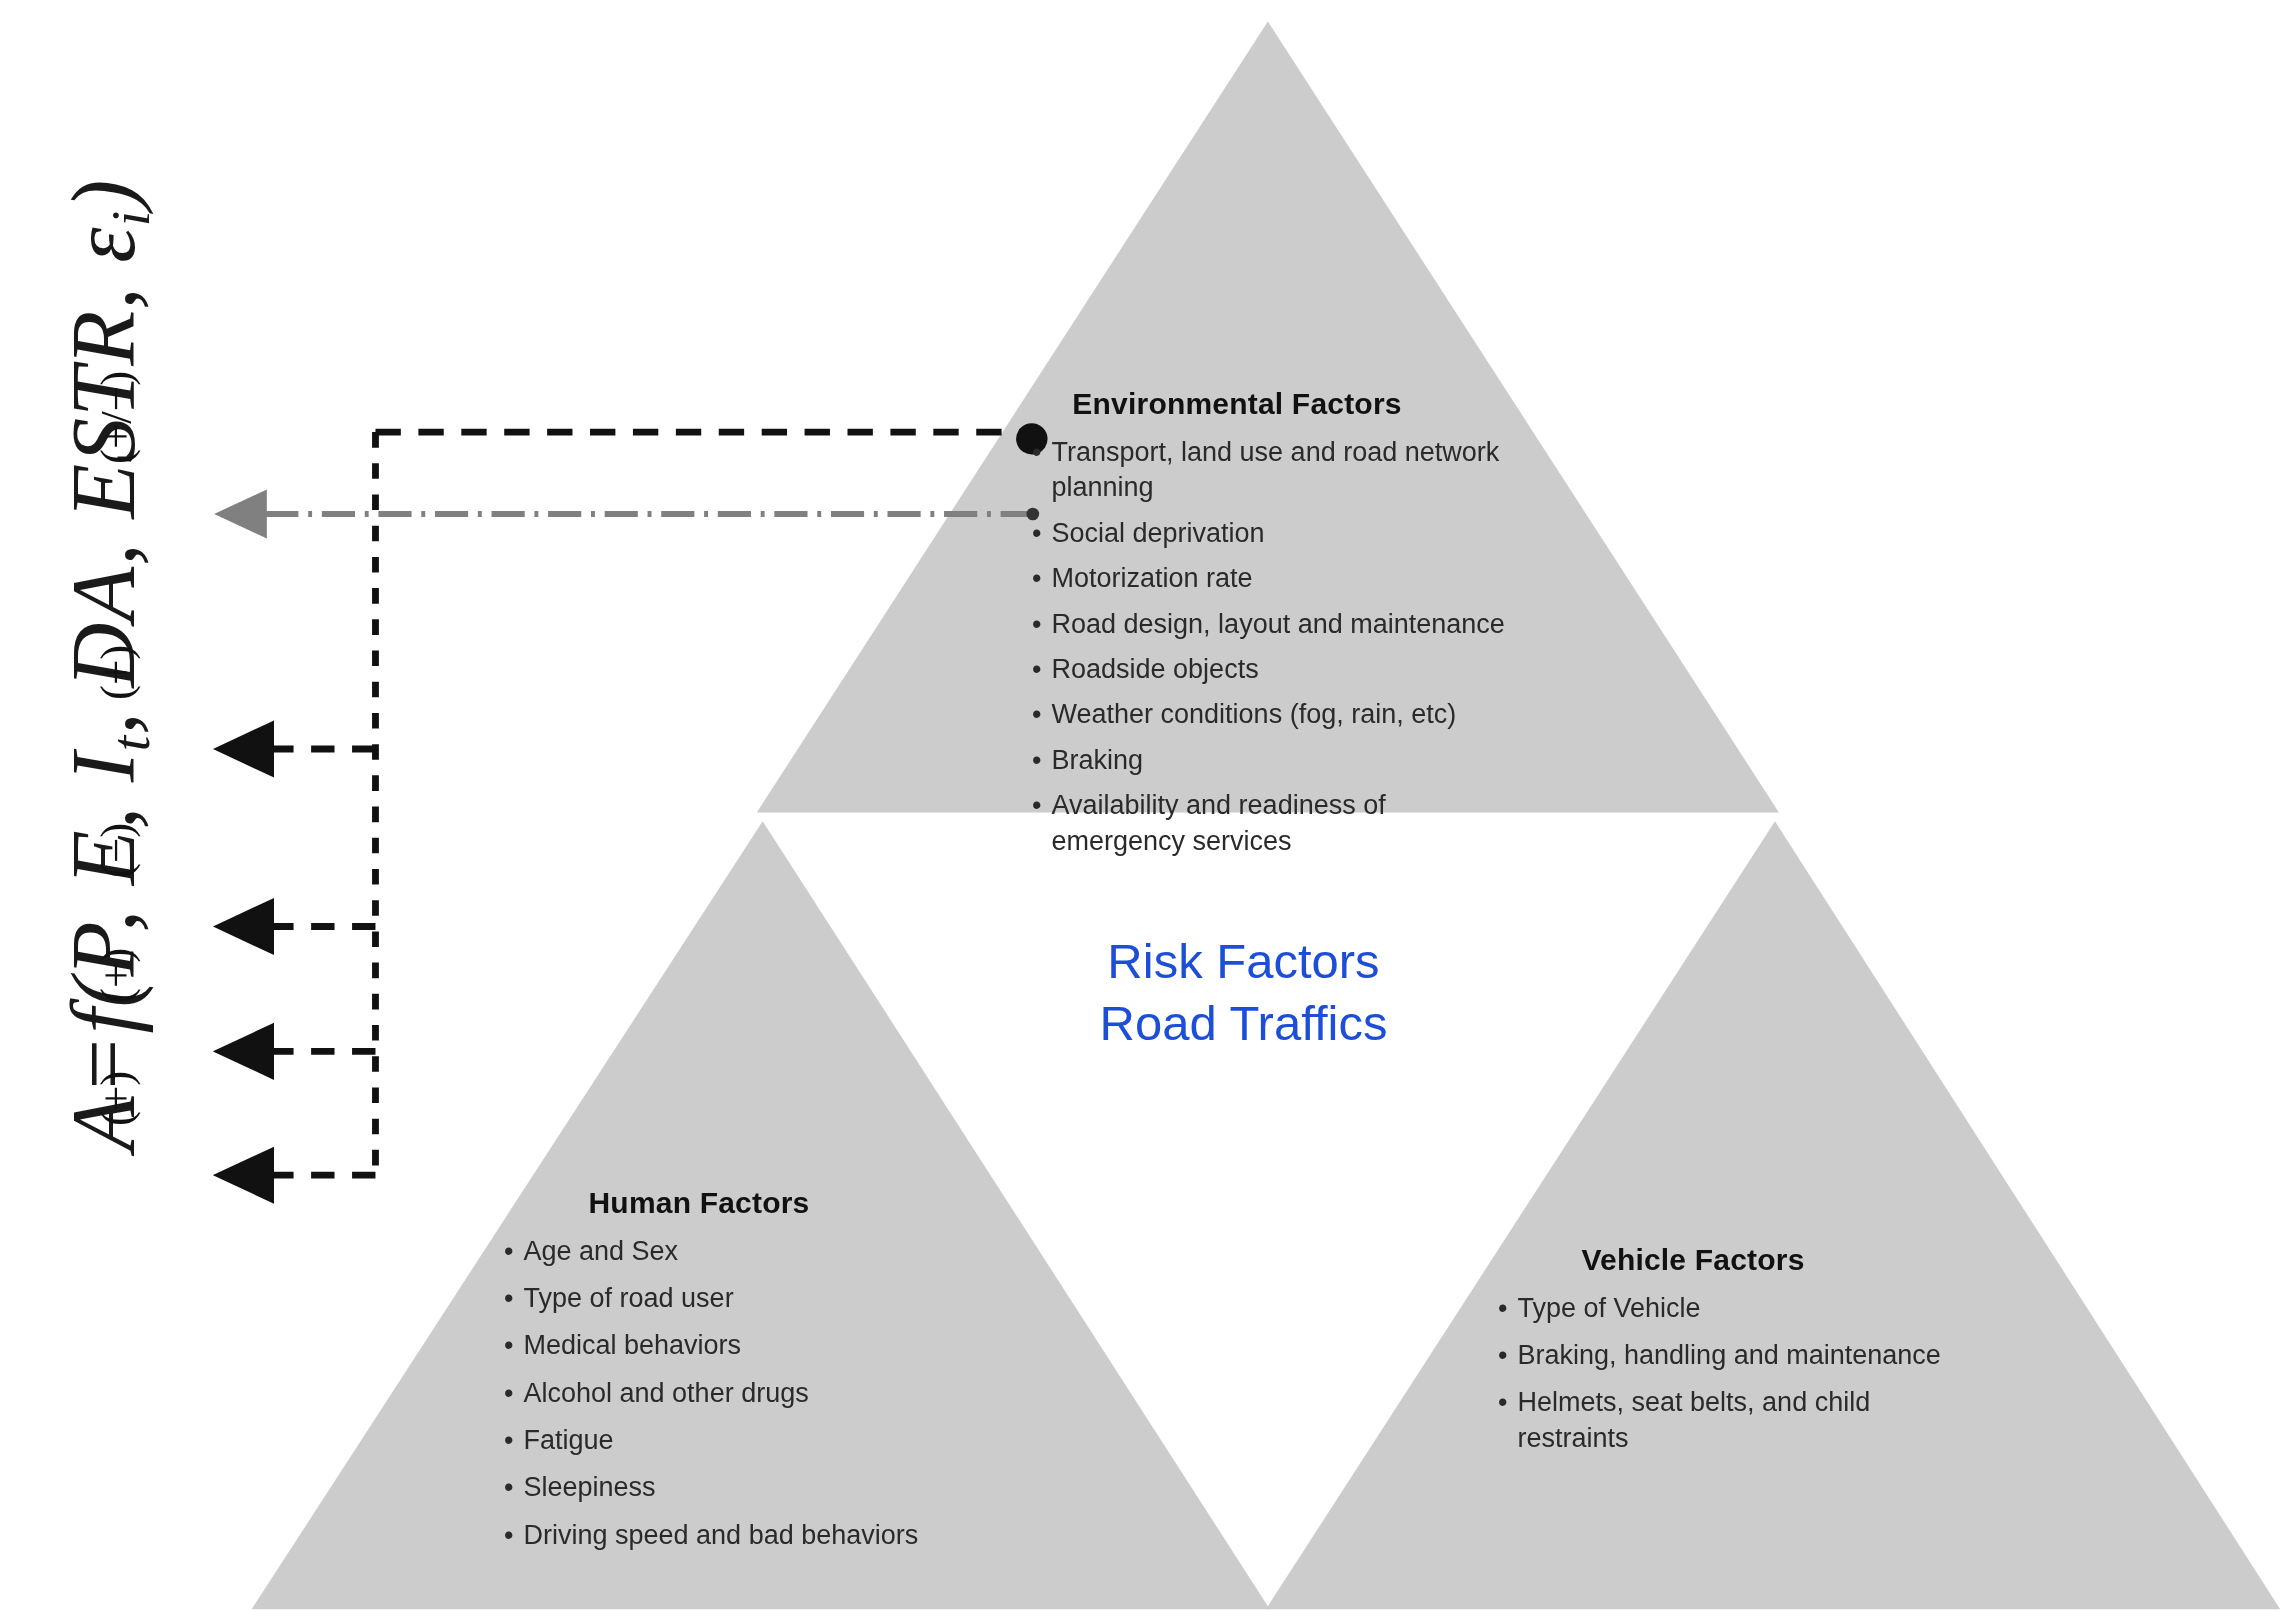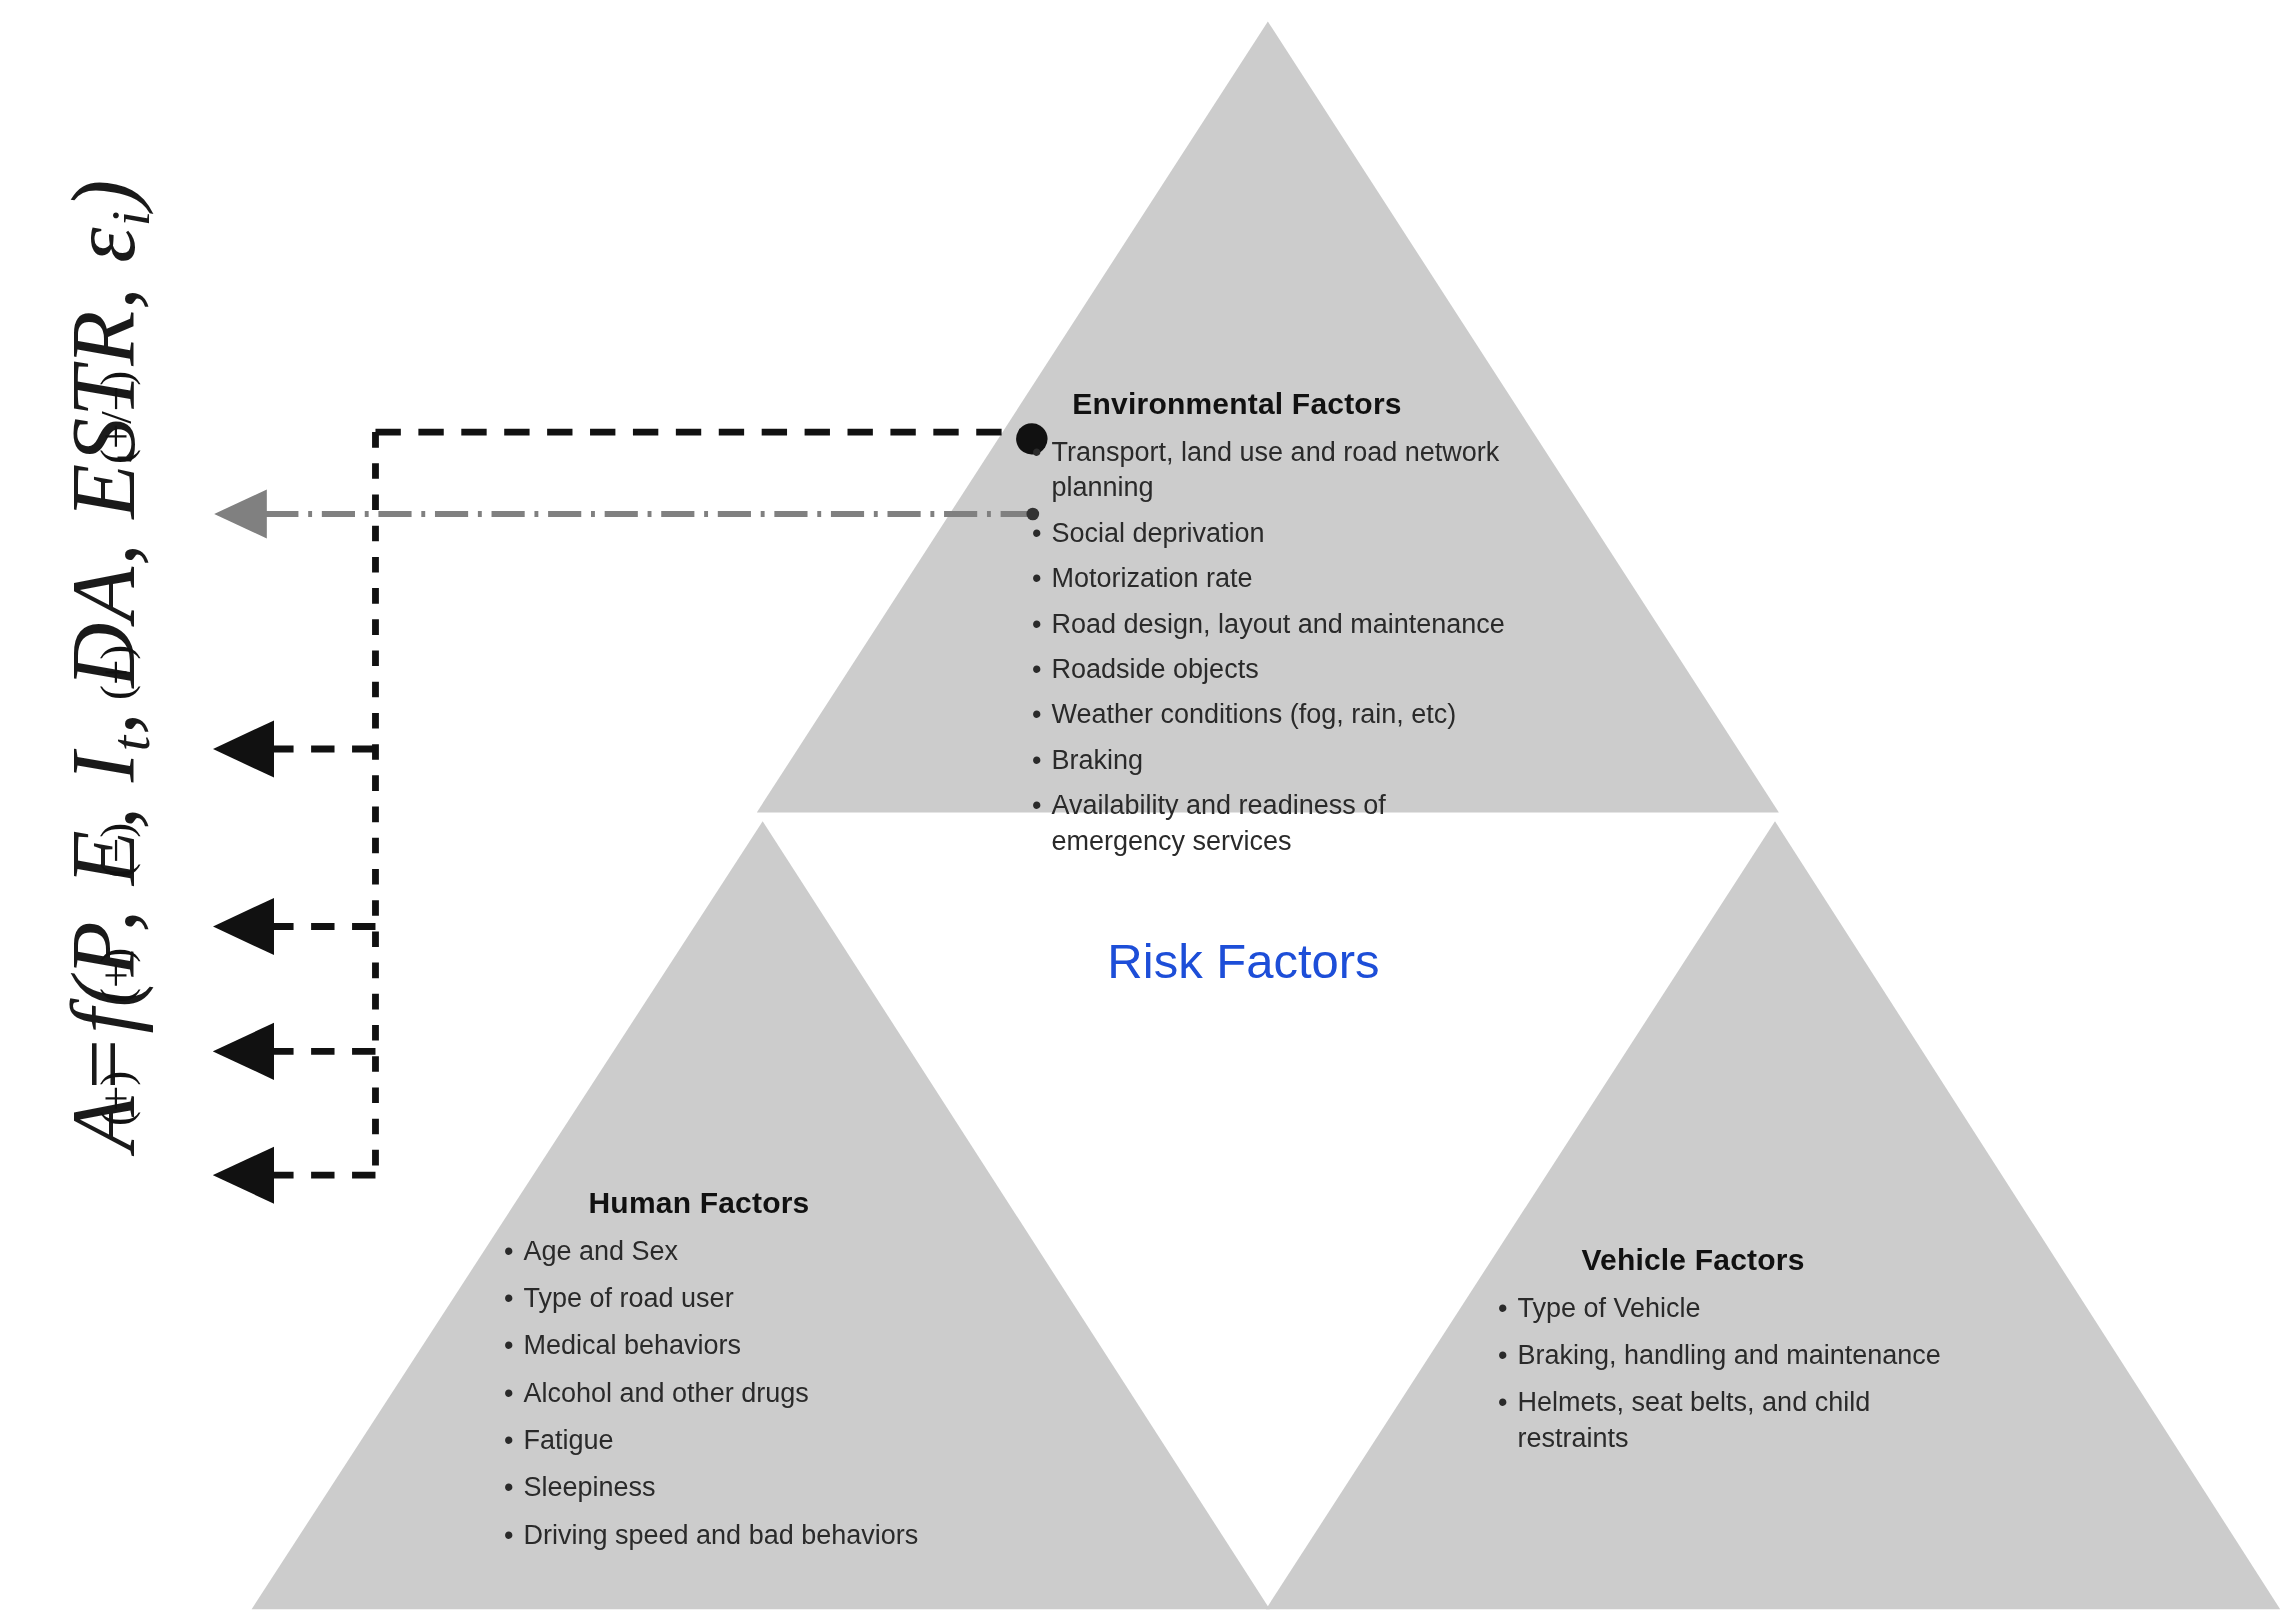--- a/index.html
+++ b/index.html
@@ -186,20 +186,21 @@
         </li>
       <li>
           <span class="bul">•</span>
           <span class="txt">Availability and readiness of emergency services</span>
         </li>
     </ul>
   </div>
 
   <div id="center-label">
     <div>Risk Factors</div>
+    <div>Road Traffics</div>
   </div>
 
   <div class="blk" id="hum-block">
     <div class="hd">Human Factors</div>
     <ul>
       <li>
           <span class="bul">•</span>
           <span class="txt">Age and Sex</span>
         </li>
       <li>

